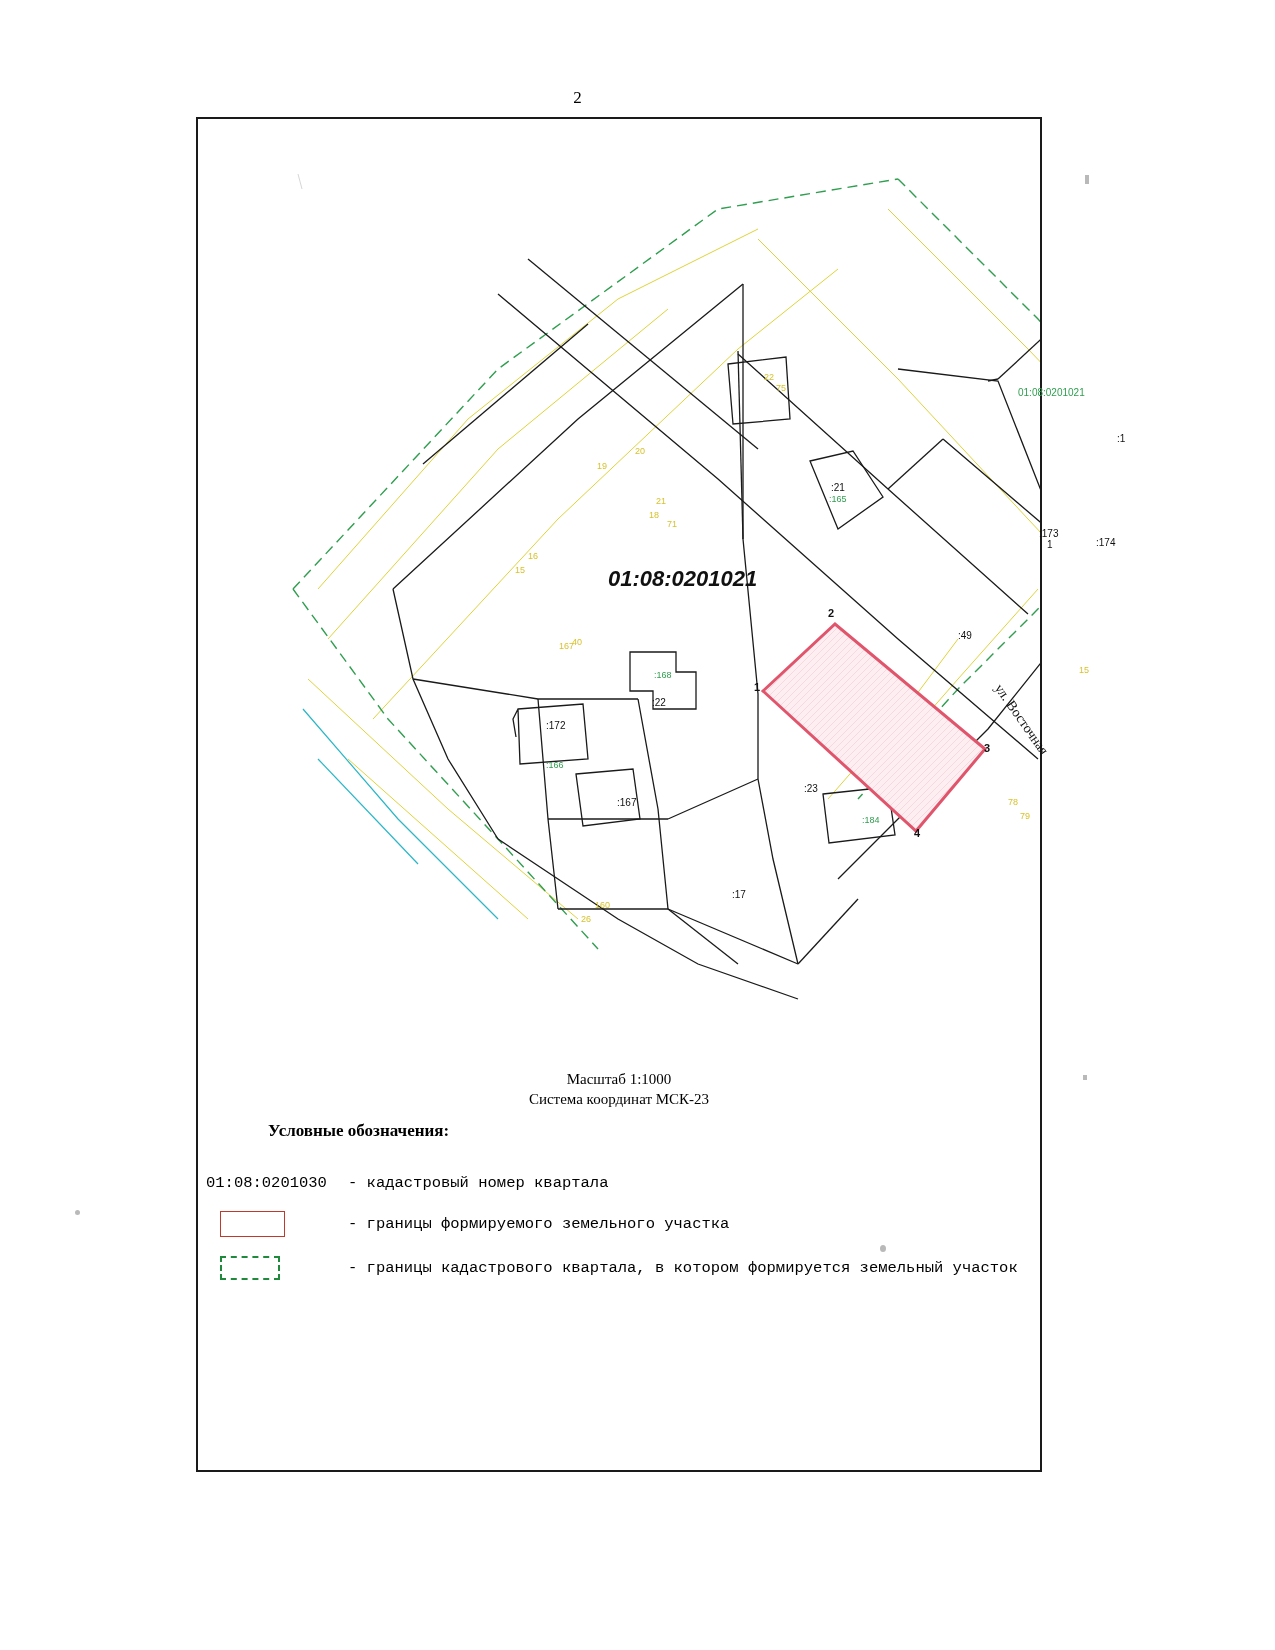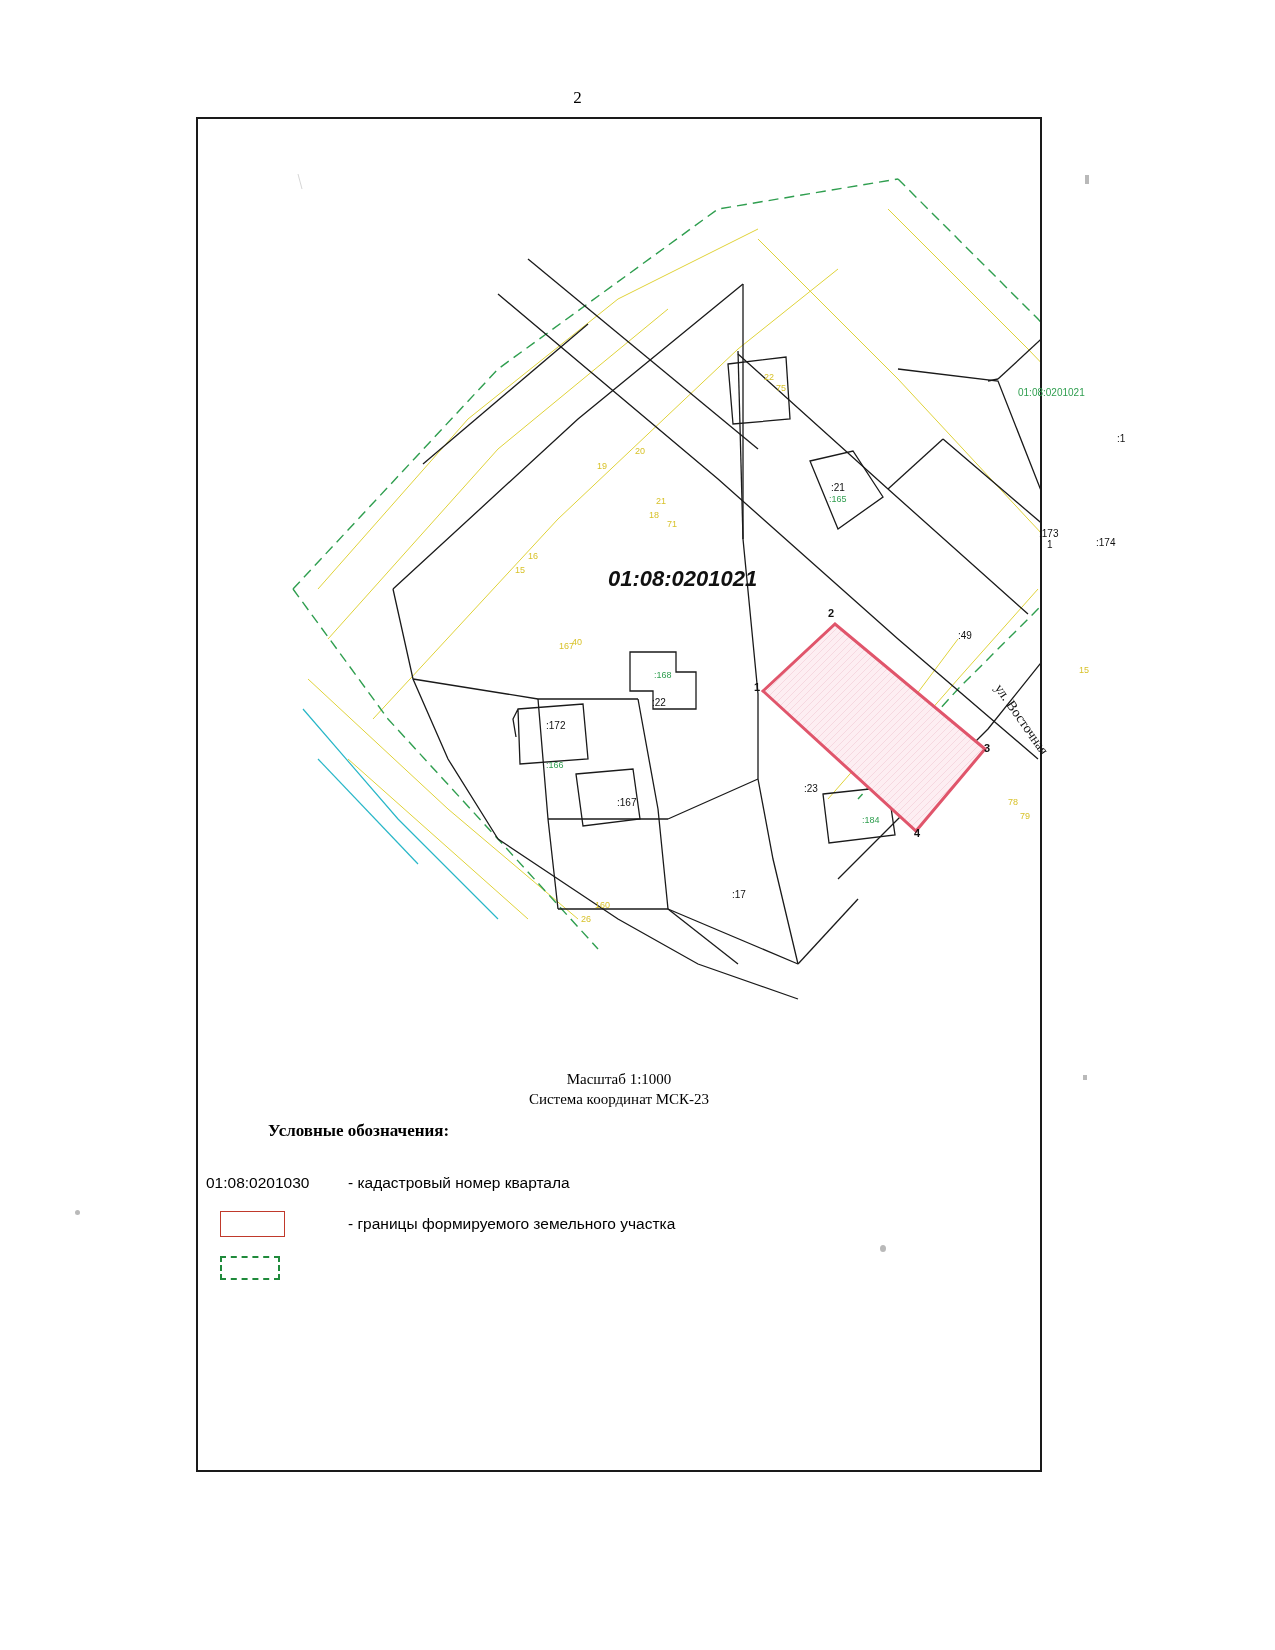--- a/index.html
+++ b/index.html
@@ -91,21 +91,21 @@
     font-size: 17px;
     font-weight: bold;
     font-family: "Liberation Serif", serif;
   }
   #legend {
     position: absolute;
     left: 0px;
     top: 1055px;
     width: 796px;
     font-size: 15.5px;
-    font-family: Liberation Sans, sans-serif;
+    font-family: Liberation Mono, monospace;
   }
   .legend-row {
     display: flex;
     align-items: center;
     margin-bottom: 19px;
   }
   .legend-key {
     width: 150px;
     flex: 0 0 150px;
     display: flex;
@@ -302,20 +302,21 @@
         <div class="legend-key indent">
           <span class="swatch-red"></span>
         </div>
         <div class="legend-text">- границы формируемого земельного участка</div>
       </div>
 
       <div class="legend-row">
         <div class="legend-key indent">
           <span class="swatch-green"></span>
         </div>
+        <div class="legend-text">- границы кадастрового квартала, в котором формируется земельный участок</div>
       </div>
 
     </div>
 
   </div>
 
   <div class="speck" style="left:75px; top:1210px; width:5px; height:5px; border-radius:50%;"></div>
   <div class="speck" style="left:880px; top:1245px; width:6px; height:7px; border-radius:50%;"></div>
   <div class="speck" style="left:1085px; top:175px; width:4px; height:9px;"></div>
   <div class="speck" style="left:1083px; top:1075px; width:4px; height:5px;"></div>

